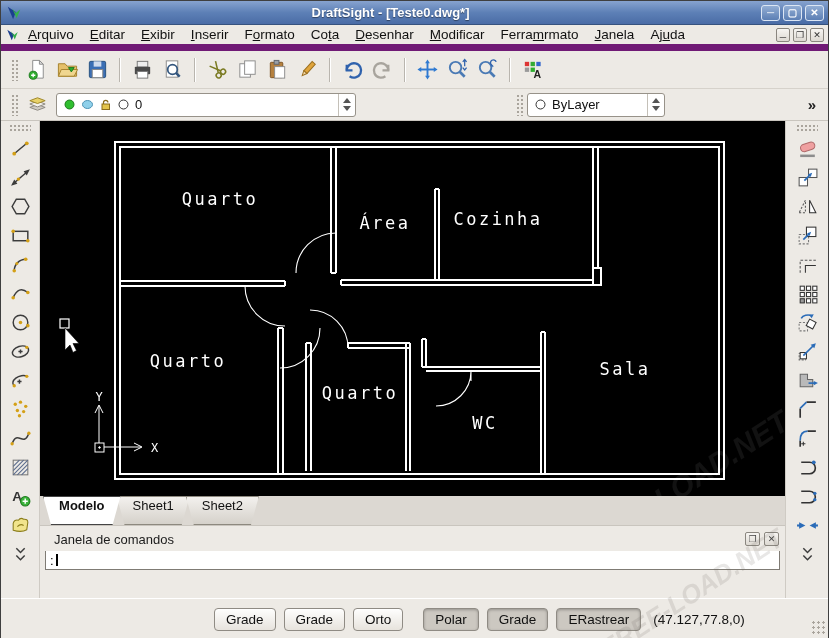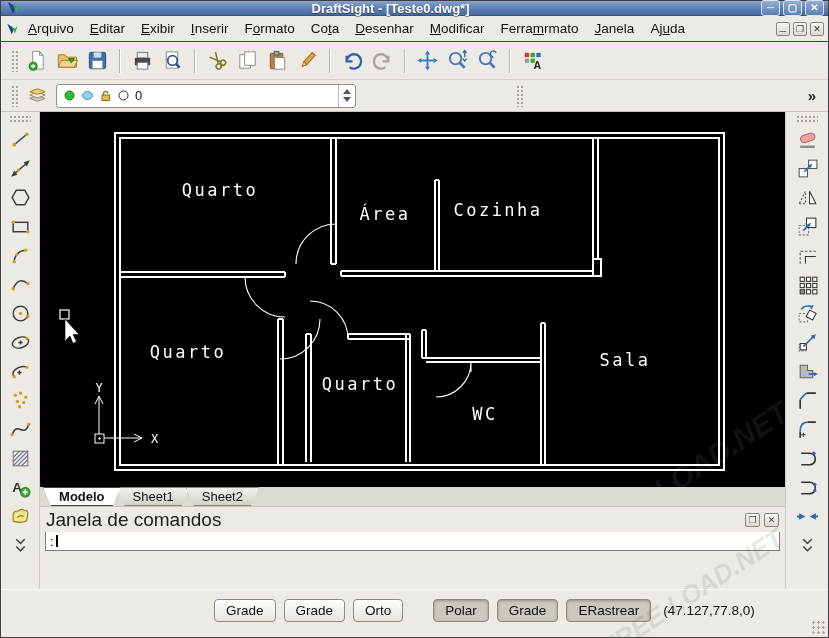--- a/index.html
+++ b/index.html
@@ -1,33 +1,33 @@
 <!DOCTYPE html>
 <html><head>
 <meta charset="utf-8">
 <style>
   * { margin:0; padding:0; box-sizing:border-box; }
   html,body { width:829px; height:638px; overflow:hidden; }
   body { font-family:"Liberation Sans", sans-serif; font-size:13px; background:#edeae5; }
   #window { position:relative; width:829px; height:638px; border:1px solid #3f3f3f; background:#edeae5; }
 
   
-  #titlebar { height:15px; display:flex; align-items:center; padding:0 4px;
+  #titlebar { height:24px; display:flex; align-items:center; padding:0 4px;
     background:linear-gradient(180deg,#87a3cf 0%,#5d80b6 50%,#4a6ca6 100%);
     border-bottom:1px solid #36527e; }
   #titlebar .title { flex:1; text-align:center; color:#fff; font-weight:bold; font-size:13px;
     text-shadow:0 1px 1px rgba(0,0,0,.45); }
   .winbtn { width:19px; height:16px; margin-left:3px; border:1px solid #dce6f4; border-radius:3px;
     background:linear-gradient(180deg,#93aed4,#5c7fb4); color:#fff; font-size:10px; line-height:13px;
     text-align:center; font-weight:bold; }
   .applogo { width:18px; height:16px; }
 
   
   #menubar { height:26px; display:flex; align-items:center; padding:0 4px; background:#edeae5;
-    border-bottom:1px solid #701a75; }
+    border-bottom:7px solid #701a75; }
   #menubar .menu-item { padding:3px 8px; font-size:13.5px; color:#111; white-space:nowrap; }
   #menubar .menu-item u { text-decoration:underline; }
   .mdibtn { width:14px; height:14px; margin-left:3px; border:1px solid #8a867f; border-radius:2px;
     background:linear-gradient(#f7f5f2,#ddd9d2); position:relative; }
   .mdibtn span { position:absolute; inset:0; font-size:9px; line-height:12px; text-align:center; color:#333; }
   .mdi-min span { line-height:16px; font-weight:bold; }
 
   
   .grip-v { width:7px; height:22px; margin:0 4px;
     background-image:radial-gradient(#a9a49c 1px, transparent 1.1px); background-size:4px 4px; }
@@ -67,29 +67,29 @@
 
   #centercol { width:745px; display:flex; flex-direction:column; }
   #canvas { position:relative; width:745px; height:375px; background:#000; overflow:hidden;padding-left:8px; }
   #plan text { font-family:"DejaVu Sans Mono", monospace; font-size:17px; letter-spacing:2.5px; fill:#fff; }
   #plan .axl { font-size:12px; letter-spacing:0; }
   .wm { position:absolute; font-weight:bold; font-style:italic; transform:rotate(-33deg); pointer-events:none; }
   #wm1 { right:-20px; bottom:-6px; font-size:30px; color:rgba(255,255,255,.07); }
   #wm2 { position:absolute; right:30px; bottom:28px; font-size:26px; transform:rotate(-33deg); color:rgba(110,106,100,.16); font-weight:bold; font-style:italic; pointer-events:none; z-index:5; }
 
   
-  #tabrow { height:20px; background:#dcd8d2; display:flex; align-items:stretch; padding-left:3px; border-bottom:1px solid #c9c5be; }
+  #tabrow { height:30px; background:#dcd8d2; display:flex; align-items:stretch; padding-left:3px; border-bottom:1px solid #c9c5be; }
   .tab { position:relative; margin-right:-4px; padding:0 16px; font-size:13px; line-height:19px; color:#111;
     clip-path:polygon(0 0, 100% 0, calc(100% - 8px) 100%, 8px 100%);
     background:linear-gradient(#f4f2ef,#d4d0c9); box-shadow:inset 0 0 0 1px #8d897f; }
   .tab.active { background:#fff; z-index:2; box-shadow:inset 0 0 0 1px #444; font-weight:bold; }
 
   
   #cmdlabelrow { height:24px; display:flex; align-items:center; padding:2px 6px 0 6px; }
-  #cmdlabelrow .lbl { font-size:19px; color:#1c1c1c; }
+  #cmdlabelrow .lbl { font-size:13px; color:#1c1c1c;margin-left:8px; }
   #cmdlabelrow .panelbtns { margin-left:auto; display:flex; gap:4px; }
   .pbtn { width:15px; height:14px; border:1px solid #8a867f; border-radius:2px; background:linear-gradient(#f7f5f2,#ddd9d2);
     font-size:9px; line-height:12px; text-align:center; color:#444; position:relative; }
   #cmdhistory { height:38px; margin:0 5px; background:#fff; border:1px solid #7f7b74; display:flex; }
   #cmdhistory .lines { flex:1; padding:1px 4px; font-size:13px; color:#000; }
   #vscroll { width:15px; border-left:1px solid #b5b1aa; background:#e9e6e1; display:flex; flex-direction:column; }
   .sbtn { height:12px; background:linear-gradient(#fafaf8,#dedad4); border:1px solid #a6a29a; display:flex; align-items:center; justify-content:center; }
   .sbtn i { width:0; height:0; border-left:3.5px solid transparent; border-right:3.5px solid transparent; }
   .sbtn.up i { border-bottom:4px solid #555; }
   .sbtn.dn i { border-top:4px solid #555; }
@@ -302,20 +302,30 @@
       <svg class="mini" viewBox="0 0 13 13">
           <circle cx="6.5" cy="6.5" r="4.5" fill="#fff" stroke="#333"></circle>
         </svg>
       <span class="val">0</span>
       <span class="spin">
           <i class="arr-up"></i>
           <i class="arr-dn"></i>
         </span>
     </div>
     <div class="grip-v" style="margin-left:160px"></div>
+    <div id="linecolor-combo" class="combo" style="margin-left:0">
+      <svg class="mini" viewBox="0 0 13 13">
+          <circle cx="6.5" cy="6.5" r="4.5" fill="#fff" stroke="#333"></circle>
+        </svg>
+      <span class="val">ByLayer</span>
+      <span class="spin">
+          <i class="arr-up"></i>
+          <i class="arr-dn"></i>
+        </span>
+    </div>
     <div class="chev-more">»</div>
   </div>
 
   <div id="main">
 
     <div id="leftpal" class="palette">
       <div class="grip-h"></div>
       <div class="ptool">
           <svg viewBox="0 0 22 22">
             <line class="sk" x1="5" y1="16" x2="17" y2="6"></line>
@@ -630,20 +640,20 @@
             <path class="sk" d="M7,5 l4,4 4,-4 M7,12 l4,4 4,-4"></path>
           </svg>
         </div>
     </div>
   </div>
 
   <div id="statusbar">
     <div class="stbtn">Grade</div>
     <div class="stbtn">Grade</div>
     <div class="stbtn">Orto</div>
-    <div class="stbtn on" style="margin-left:22px">Polar</div>
+    <div class="stbtn on" style="margin-left:12px">Polar</div>
     <div class="stbtn on">Grade</div>
     <div class="stbtn on">ERastrear</div>
     <div id="coords">(47.127,77.8,0)</div>
     <div id="szgrip"></div>
   </div>
 
 </div>
 
 </body></html>

